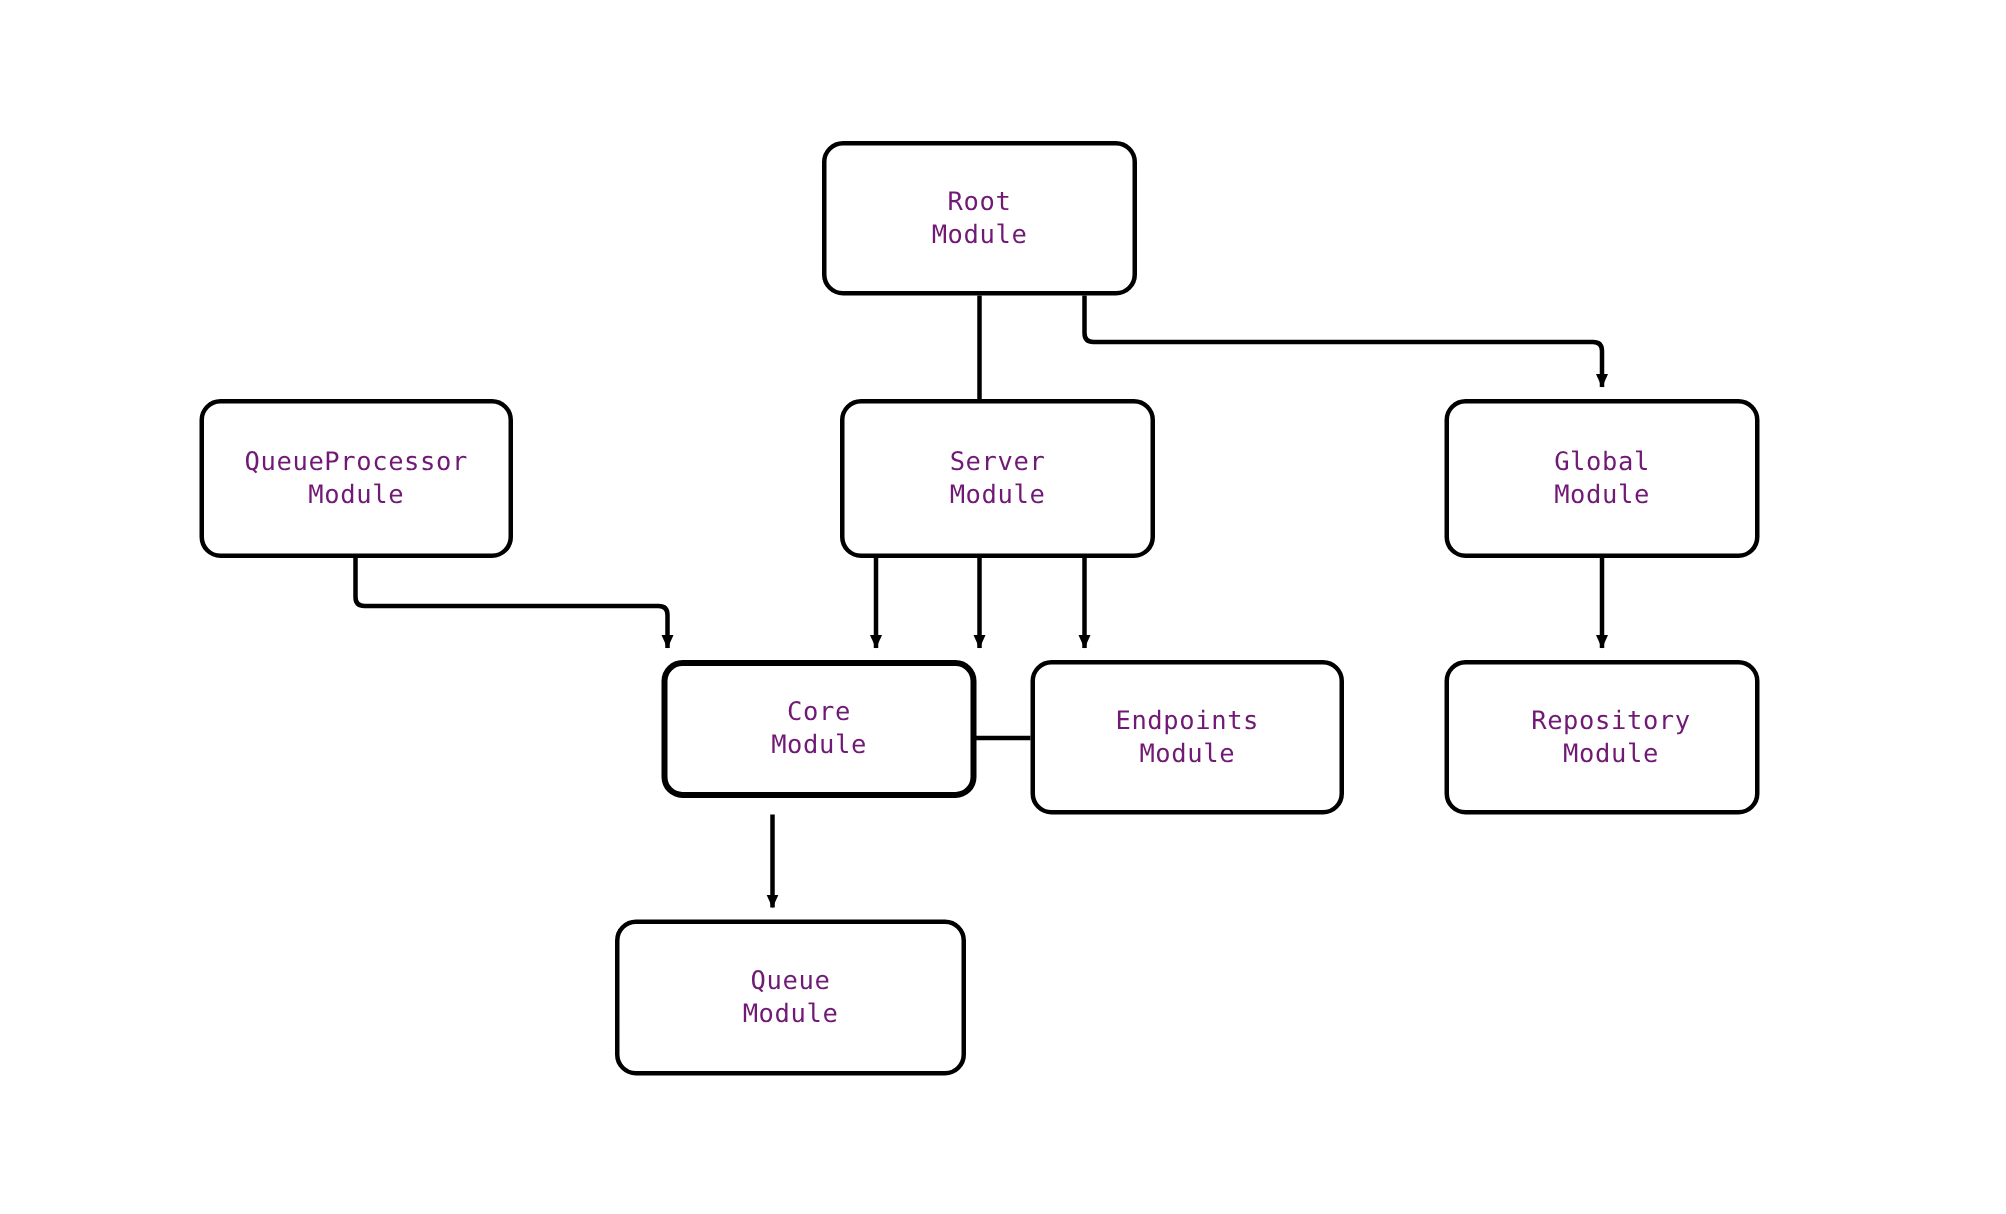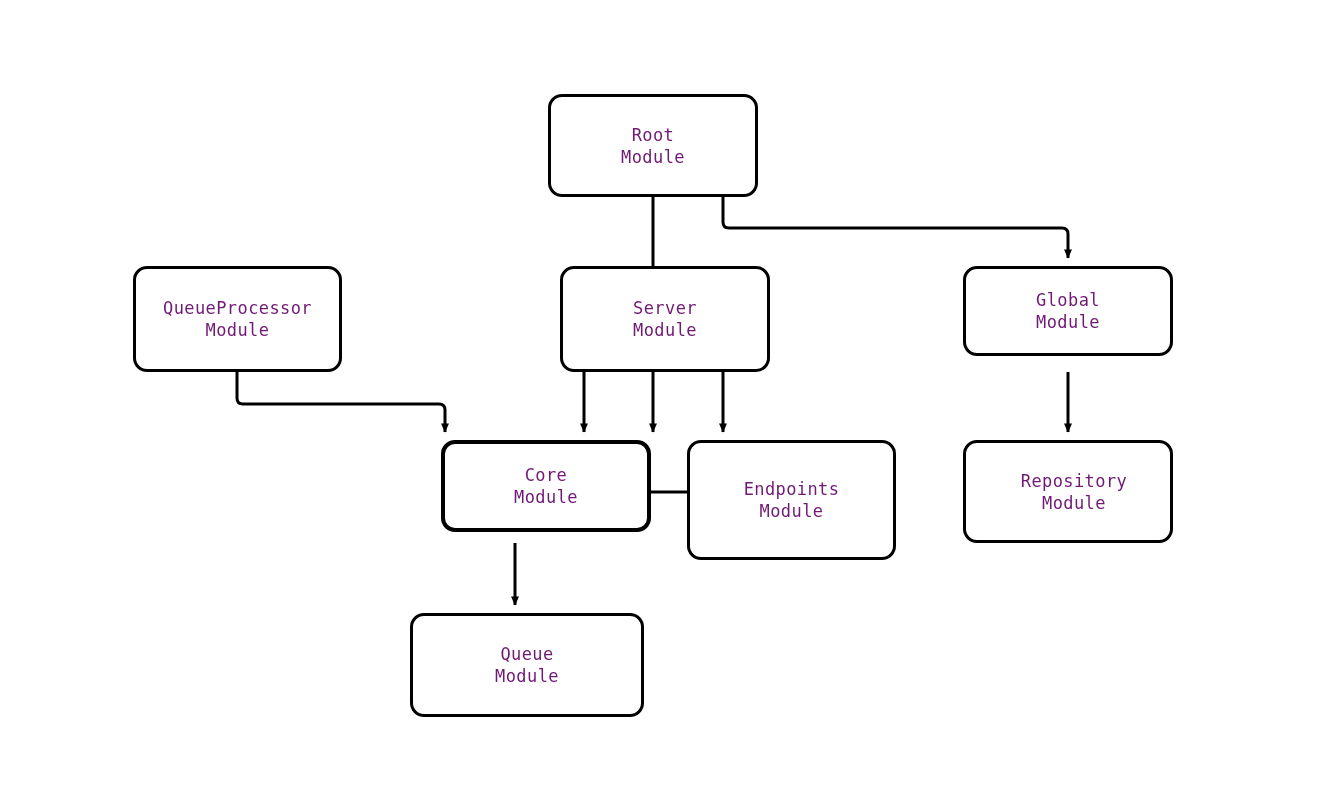--- a/index.html
+++ b/index.html
@@ -78,29 +78,29 @@
 Module</div>
       </div>
       <div class="node" style="left: 133px; top: 266px; width: 209px; height: 106px; border-width: 3px; border-color: rgb(0, 0, 0); background: rgb(255, 255, 255);">
         <div class="node-label">QueueProcessor
 Module</div>
       </div>
       <div class="node" style="left: 560px; top: 266px; width: 210px; height: 106px; border-width: 3px; border-color: rgb(0, 0, 0); background: rgb(255, 255, 255);">
         <div class="node-label">Server
 Module</div>
       </div>
-      <div class="node" style="left: 963px; top: 266px; width: 210px; height: 90px; border-width: 3px; border-color: rgb(0, 0, 0); background: rgb(255, 255, 255);">
+      <div class="node" style="left: 963px; top: 266px; width: 210px; height: 106px; border-width: 3px; border-color: rgb(0, 0, 0); background: rgb(255, 255, 255);">
         <div class="node-label">Global
 Module</div>
       </div>
       <div class="node" style="left: 410px; top: 440px; width: 210px; height: 92px; border-width: 4px; border-color: rgb(0, 0, 0); background: rgb(255, 255, 255); margin-left: 31px;">
         <div class="node-label">Core
 Module</div>
       </div>
-      <div class="node" style="left: 687px; top: 440px; width: 209px; height: 120px; border-width: 3px; border-color: rgb(0, 0, 0); background: rgb(255, 255, 255);">
+      <div class="node" style="left: 687px; top: 440px; width: 209px; height: 103px; border-width: 3px; border-color: rgb(0, 0, 0); background: rgb(255, 255, 255);">
         <div class="node-label">Endpoints
 Module</div>
       </div>
       <div class="node" style="left: 963px; top: 440px; width: 210px; height: 103px; border-width: 3px; border-color: rgb(0, 0, 0); background: rgb(255, 255, 255); padding-left: 12px;">
         <div class="node-label">Repository
 Module</div>
       </div>
       <div class="node" style="left: 410px; top: 613px; width: 234px; height: 104px; border-width: 3px; border-color: rgb(0, 0, 0); background: rgb(255, 255, 255);">
         <div class="node-label">Queue
 Module</div>

